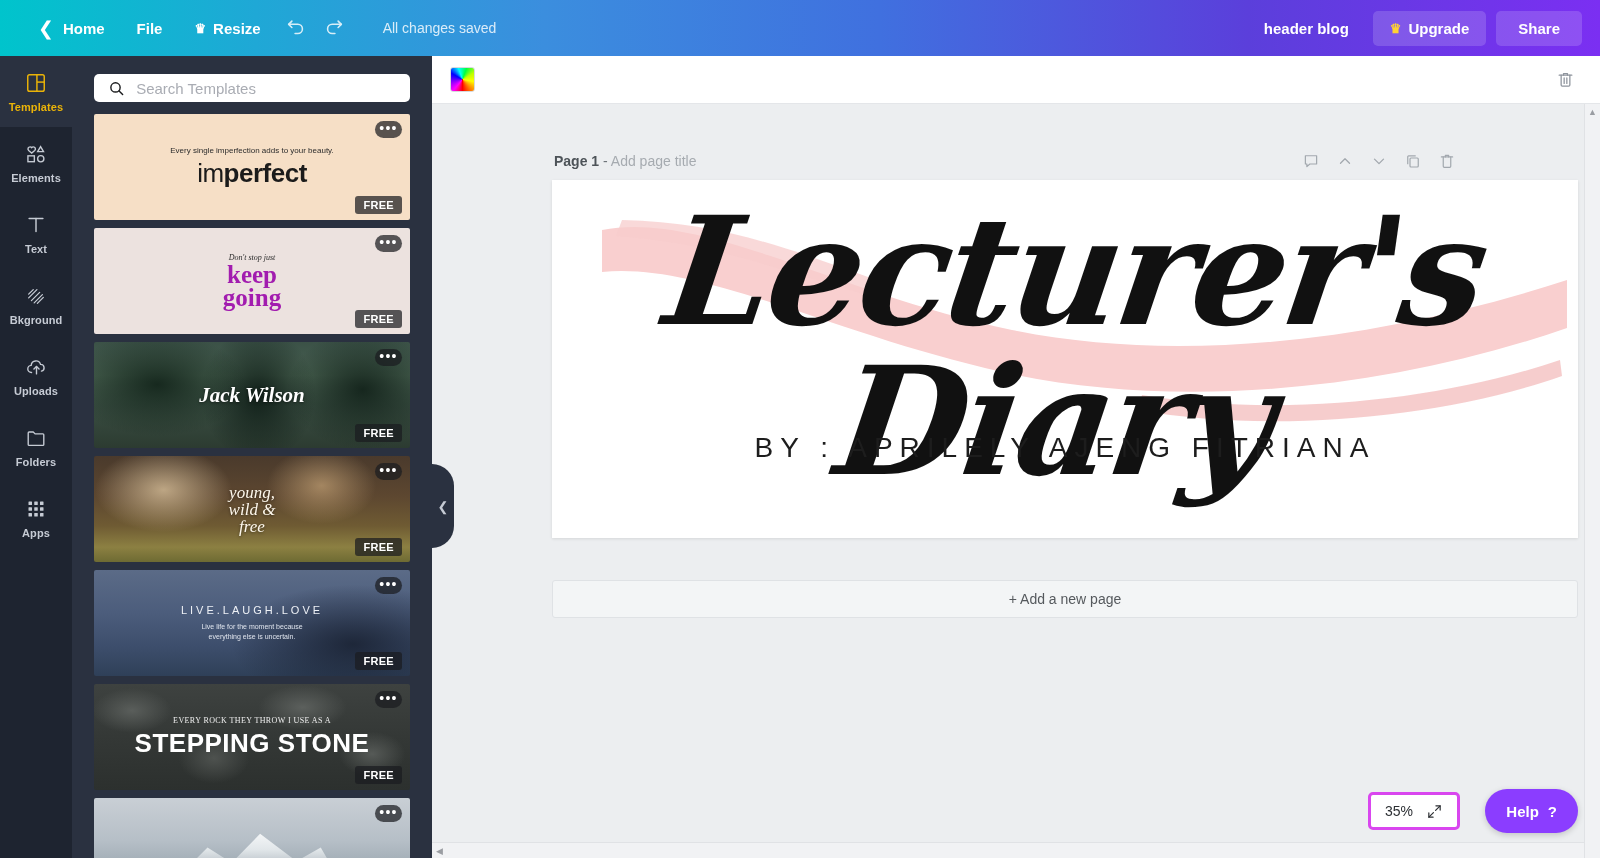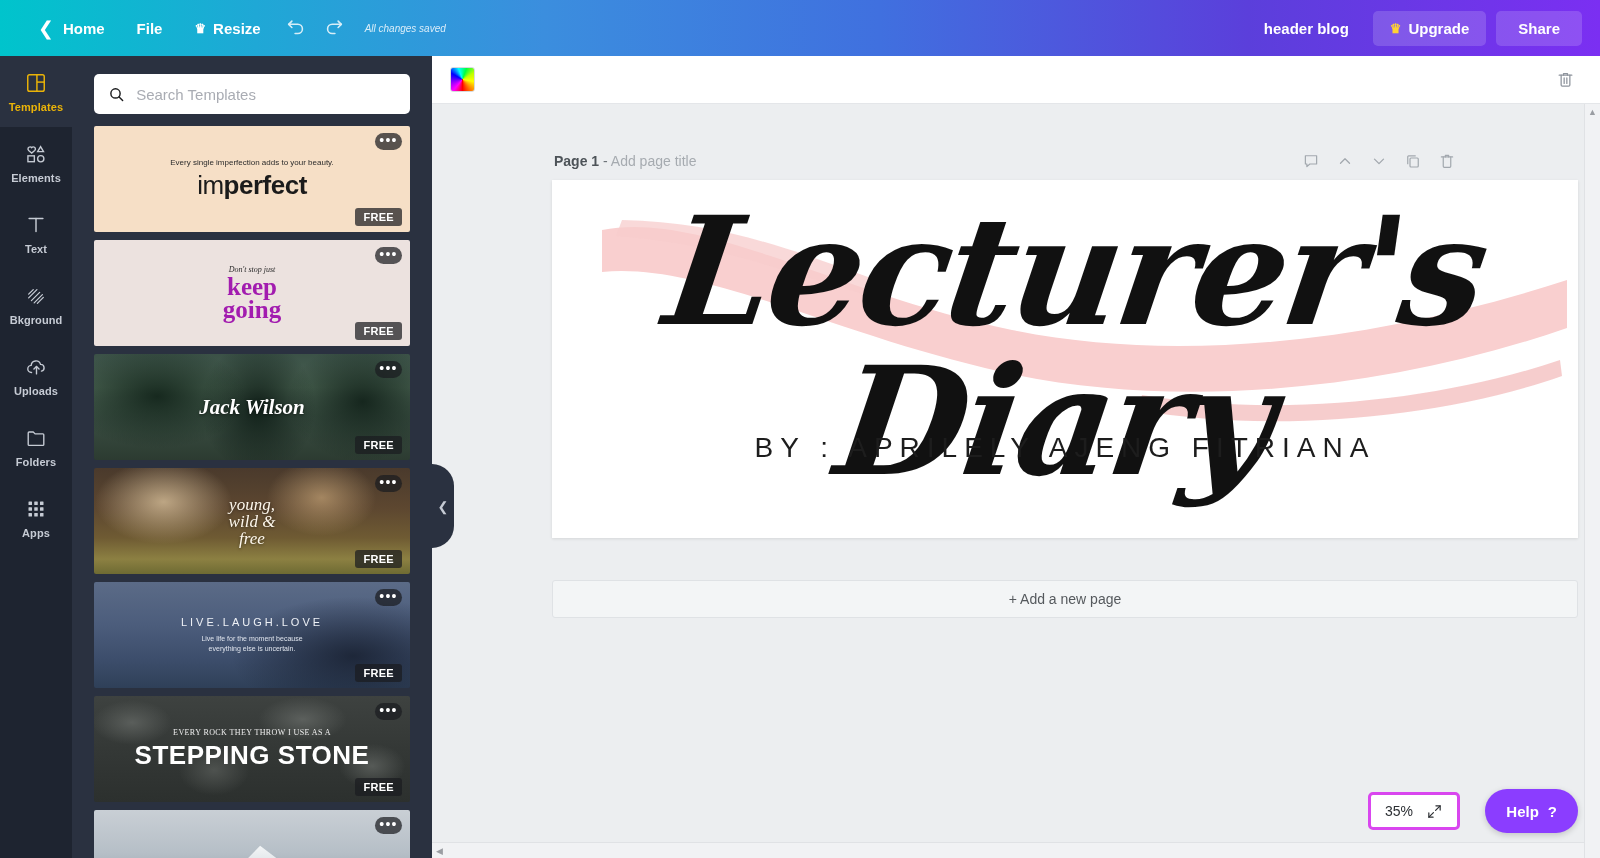--- a/index.html
+++ b/index.html
@@ -25,22 +25,22 @@
     padding: 8px 16px; border-radius: 4px; cursor: pointer;
     white-space: nowrap;
   }
   .chev-left { font-size: 19px; font-weight: 400; line-height: 1; margin-right: 2px; }
   .crown { font-size: 13px; line-height: 1; }
   .icon-btn {
     width: 38px; height: 38px; display: flex; align-items: center; justify-content: center;
     border-radius: 4px; cursor: pointer; opacity: .82;
   }
   .saved-text {
-    font-size: 10px; font-style: italic; color: rgba(255,255,255,.82);
-    margin-left: 12px; white-space: nowrap;
+    font-size: 14px; color: rgba(255,255,255,.82);
+    margin-left: 30px; white-space: nowrap;
   }
   .tb-right { margin-left: auto; display: flex; align-items: center; padding-right: 18px; gap: 10px; }
   .doc-title {
     font-size: 15px; font-weight: bold; color: #fff; padding: 8px 14px;
     border-radius: 4px; cursor: text; white-space: nowrap;
   }
   .upgrade-btn {
     display: flex; align-items: center; gap: 7px;
     background: rgba(255,255,255,.16);
     border-radius: 5px; padding: 9px 17px;
@@ -85,21 +85,21 @@
   .rail-ico { height: 24px; display: flex; align-items: center; justify-content: center; }
 
   
   .panel {
     width: 360px; flex: 0 0 360px; background: #2a3140;
     display: flex; flex-direction: column; position: relative; z-index: 20;
     border-top-left-radius: 0;
   }
   .search-wrap { padding: 18px 22px 12px 22px; }
   .search-box {
-    background: #fff; border-radius: 5px; height: 40px;
+    background: #fff; border-radius: 5px; height: 28px;
     display: flex; align-items: center; padding: 0 14px; gap: 11px;
   }
   .search-box input {
     border: none; outline: none; font-size: 15px; color: #1b1c1e;
     width: 100%; background: transparent; font-family: "Liberation Sans", sans-serif;
   }
   .search-box input::placeholder { color: #a9acb3; }
   .tpl-list {
     flex: 1 1 auto; overflow: hidden; padding: 0 22px 0 22px;
     display: flex; flex-direction: column; gap: 8px;

